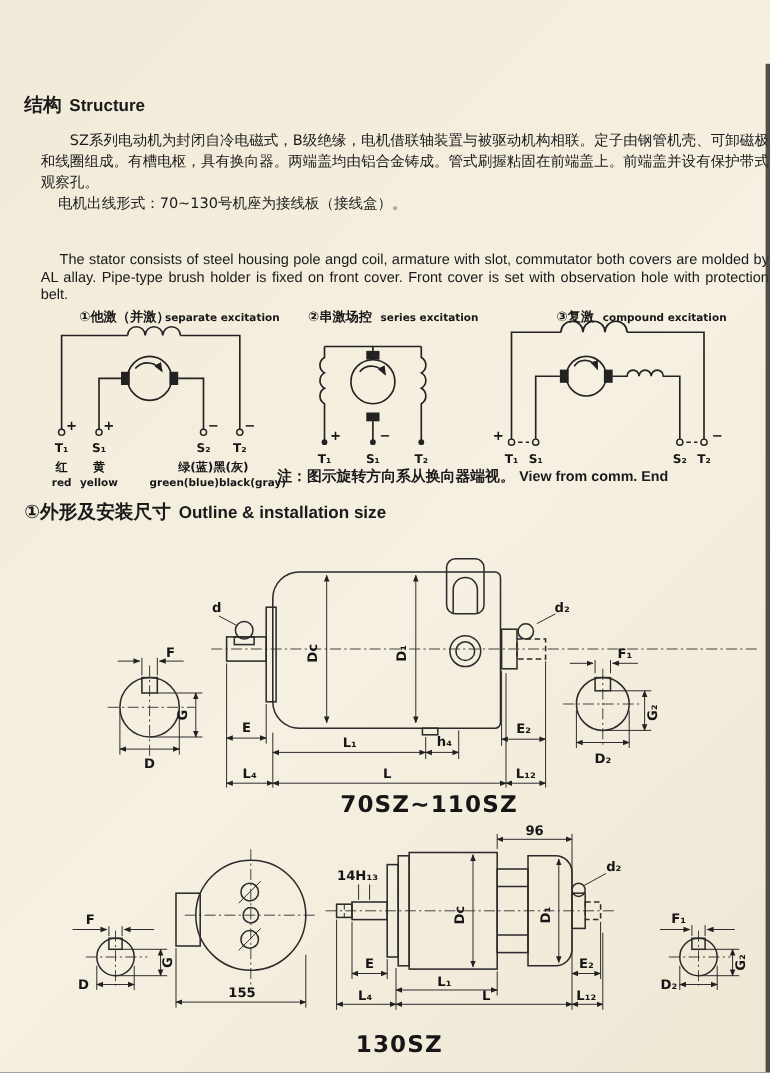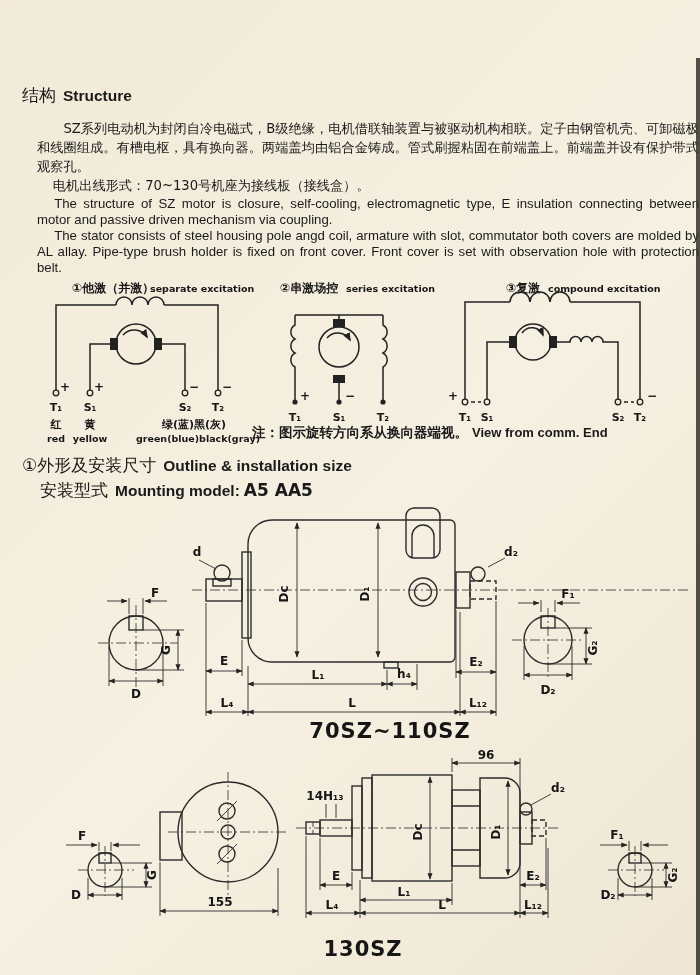--- a/index.html
+++ b/index.html
@@ -5,21 +5,21 @@
   html,body{margin:0;padding:0;background:#888;}
   .page{position:relative;width:700px;height:975px;overflow:hidden;
         background:linear-gradient(135deg,#f1ead8 0%,#f6f0e2 55%,#eee7d4 100%);
         font-family:"DejaVu Sans","Liberation Sans",sans-serif;color:#1a1a1a;}
   .edge{position:absolute;right:0;top:58px;width:4px;height:917px;background:#35332c;opacity:.85;}
   .banner{position:absolute;left:184px;top:16px;width:334px;height:58px;background:#d9d5c8;
           border:1px solid #a39f92;text-align:center;box-shadow:inset 0 0 8px rgba(110,105,90,.35);}
   .banner-cn{font-size:27px;font-weight:bold;letter-spacing:3px;line-height:34px;margin-top:1px;}
   .banner-en{font-size:17.5px;font-weight:bold;letter-spacing:.4px;line-height:19px;}
   .h-sec{position:absolute;left:22px;white-space:nowrap;}
-  .h-cn{font-size:17px;font-weight:normal;}
+  .h-cn{font-size:17px;font-weight:bold;}
   .h-en{font-size:15.5px;font-weight:bold;margin-left:7px;font-family:"Liberation Sans",sans-serif;}
   p.cn,p.en{position:absolute;left:22px;width:662px;margin:15px;text-align:justify;}
   p.cn{font-size:13.2px;line-height:19px;}
   p.en{font-size:13.2px;line-height:16px;font-family:"Liberation Sans",sans-serif;text-indent:1.3em;}
   .ind2{text-indent:2em;}
   .ind1{text-indent:1.2em;}
   .note{position:absolute;left:252px;top:424px;font-size:13.5px;font-weight:bold;white-space:nowrap;}
   .note-en{font-size:13px;margin-left:4px;font-family:"Liberation Sans",sans-serif;}
   .mount-val{font-size:17px;font-weight:bold;margin-left:4px;}
   svg{position:absolute;}
@@ -41,21 +41,20 @@
 <body>
 
 <div class="page">
 
 
   <div class="h-sec" style="top:84px">
     <span class="h-cn">结构</span><span class="h-en">Structure</span>
   </div>
   <p class="cn ind2" style="top:104px">SZ系列电动机为封闭自冷电磁式，B级绝缘，电机借联轴装置与被驱动机构相联。定子由钢管机壳、可卸磁极和线圈组成。有槽电枢，具有换向器。两端盖均由铝合金铸成。管式刷握粘固在前端盖上。前端盖并设有保护带式观察孔。</p>
   <p class="cn ind1" style="top:161px">电机出线形式：70~130号机座为接线板（接线盒）。</p>
-  <p class="en" style="top:181px">The structure of SZ motor is closure, self-cooling, electromagnetic type, E insulation connecting between motor and passive driven mechanism via coupling.</p>
   <p class="en" style="top:213px">The stator consists of steel housing pole angd coil, armature with slot, commutator both covers are molded by AL allay. Pipe-type brush holder is fixed on front cover. Front cover is set with observation hole with protection belt.</p>
 
 
   <svg style="left:28px;top:280px" width="252" height="170" viewBox="0 0 252 170">
     <defs>
         <marker id="ca1" viewBox="0 0 10 10" refX="8" refY="5" markerWidth="6" markerHeight="6" orient="auto">
           <path d="M0,1 L10,5 L0,9 z" fill="#222"></path>
         </marker>
       </defs>
     <text class="cc" x="44" y="12">①他激（并激）</text>
@@ -160,23 +159,20 @@
     <text class="ct" x="178" y="141">S₂</text>
     <text class="ct" x="200" y="141">T₂</text>
   </svg>
 
   <div class="note">
     <span>注：图示旋转方向系从换向器端视。</span><span class="note-en">View from comm. End</span>
   </div>
 
   <div class="h-sec" style="top:454px">
     <span class="h-cn">①外形及安装尺寸</span><span class="h-en">Outline &amp; installation size</span>
-  </div>
-  <div class="h-sec" style="top:479px;left:40px">
-    <span class="h-cn">安装型式</span><span class="h-en">Mounting model:</span><span class="mount-val">A5 AA5</span>
   </div>
 
   <svg style="left:0;top:500px" width="700" height="248" viewBox="0 0 700 248">
     <defs>
       <marker id="ar1" viewBox="0 0 10 10" refX="9" refY="5" markerWidth="7" markerHeight="7" orient="auto-start-reverse">
           <path d="M0,1 L10,5 L0,9 z" fill="#222"></path>
         </marker>
       <pattern id="h1" width="6" height="6" patternUnits="userSpaceOnUse" patternTransform="rotate(45)">
           <line x1="0" y1="0" x2="0" y2="6" stroke="#555" stroke-width="1.6"></line>
         </pattern>

